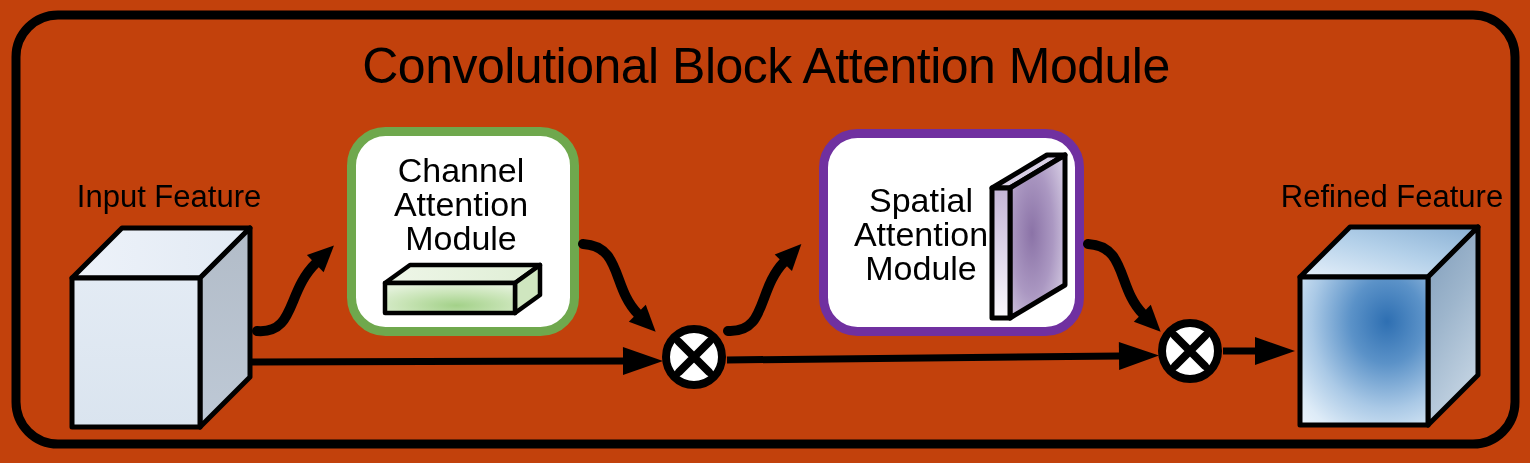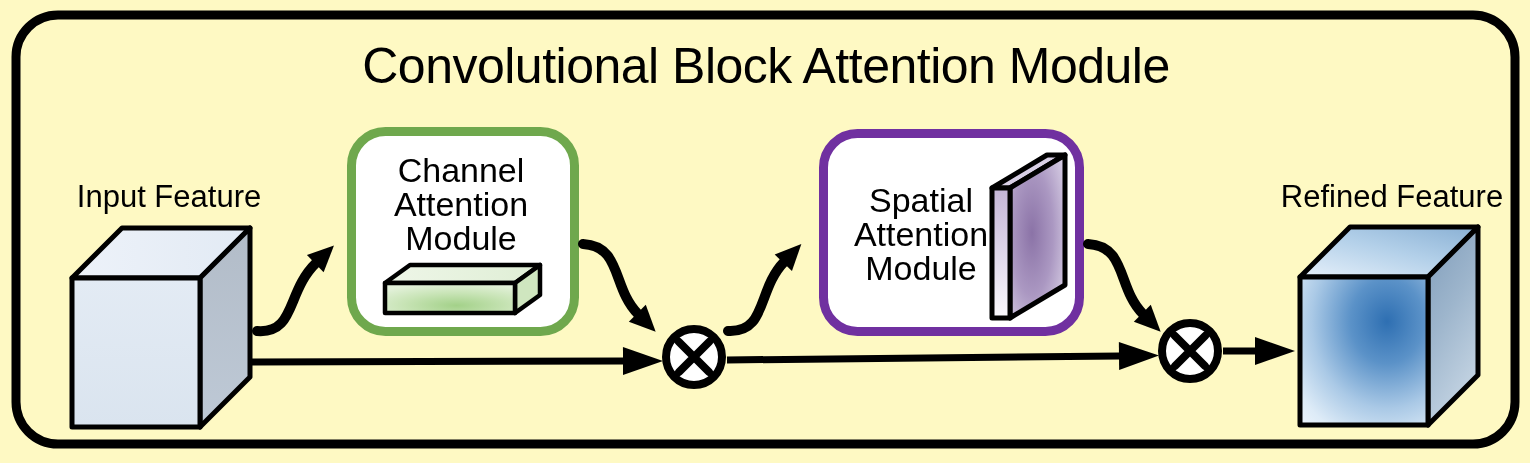--- a/index.html
+++ b/index.html
@@ -1,20 +1,20 @@
 <!DOCTYPE html>
 <html><head>
 <meta charset="utf-8">
 <style>
   html, body { margin: 0; padding: 0; background: #ffffff; }
   .stage {
     position: relative;
     width: 1530px;
     height: 463px;
-    background: #fef9c3;
+    background: #c2410c;
     font-family: "Liberation Sans", sans-serif;
     overflow: hidden;
   }
   svg { display: block; }
   text { fill: #000000; }
   .title-text { font-size: 50px; letter-spacing: -0.5px; }
   .feat-label { font-size: 31px; }
   .mod-label  { font-size: 34px; }
 </style>
 </head>

